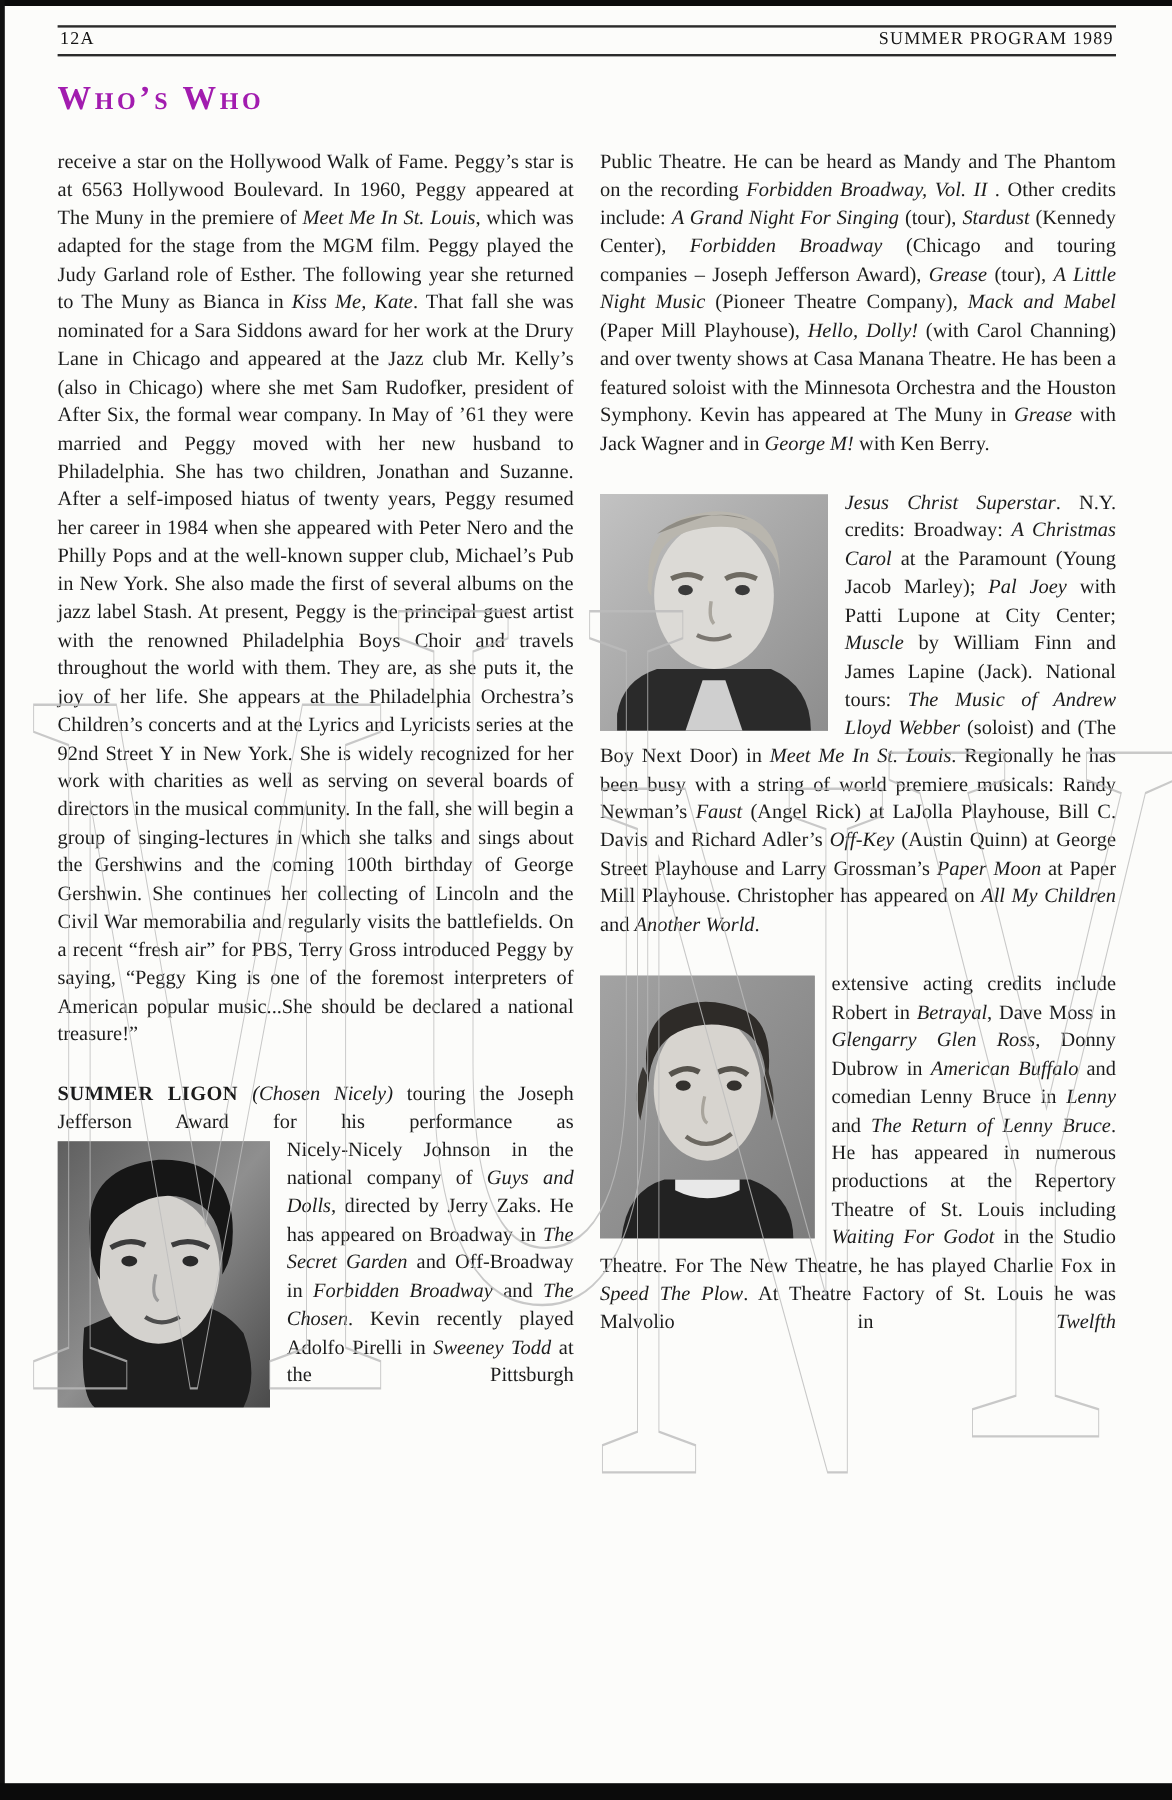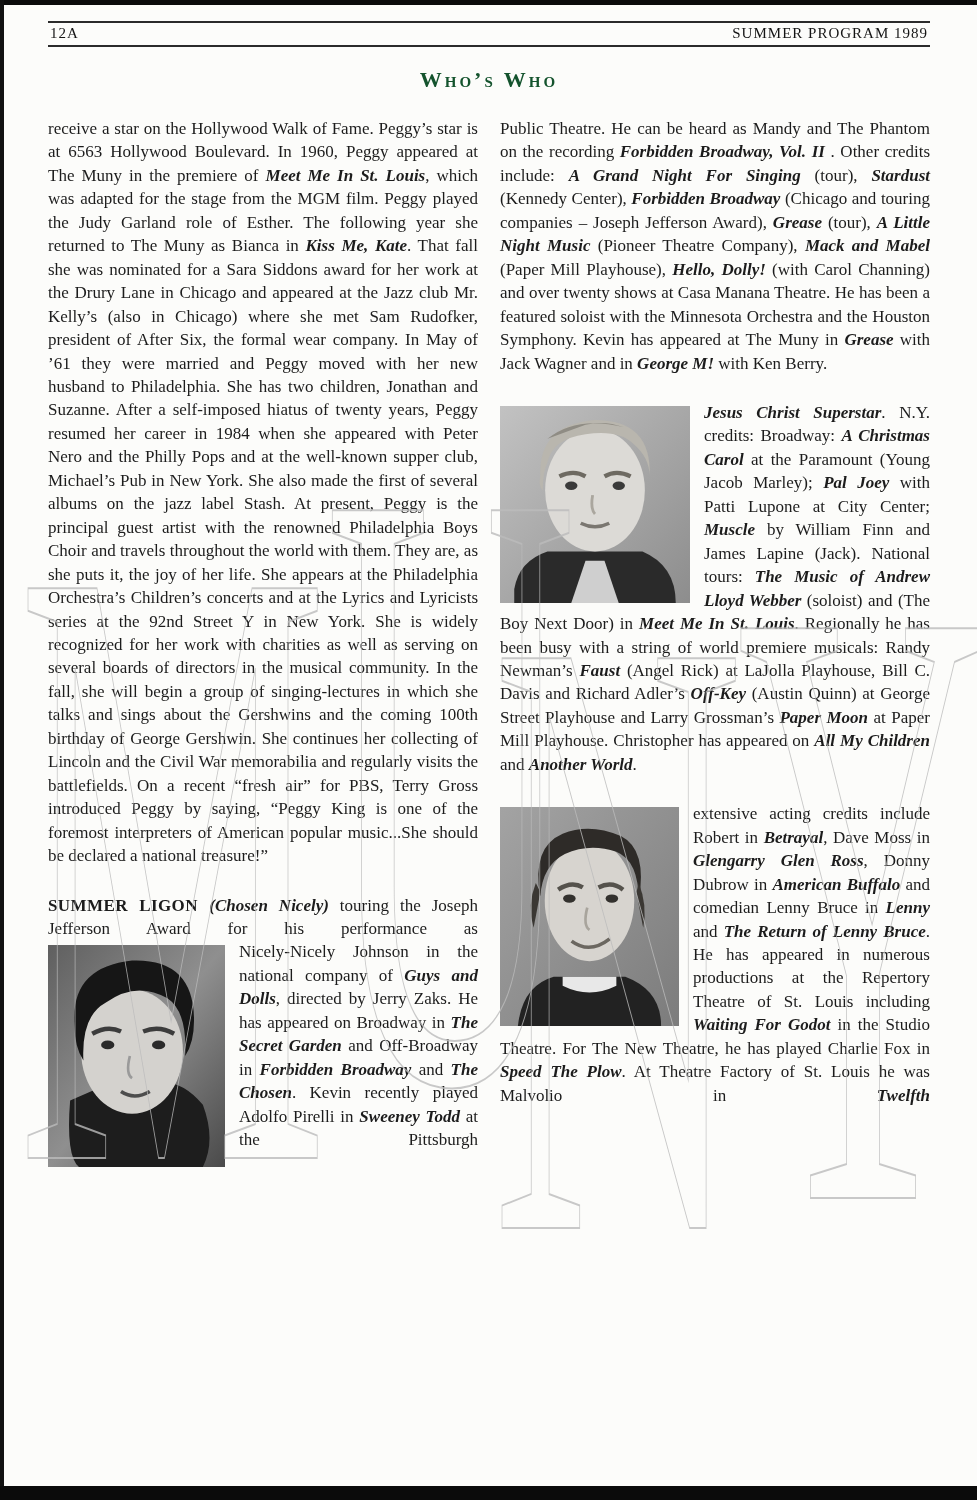--- a/index.html
+++ b/index.html
@@ -5,30 +5,30 @@
   html,body{margin:0;padding:0;background:#888;}
   .page{position:relative;width:977px;height:1500px;margin:0 auto;background:#fcfcfa;
         font-family:"Liberation Serif",serif;color:#1c1c1c;overflow:hidden;}
   .scan-bar-top{position:absolute;left:0;top:0;width:100%;height:5px;background:#0b0b0b;}
   .scan-bar-bottom{position:absolute;left:0;bottom:0;width:100%;height:14px;background:#0b0b0b;}
   .scan-bar-left{position:absolute;left:0;top:0;width:4px;height:100%;background:#111;}
   .content{position:absolute;left:48px;top:21px;width:882px;}
   .head-rule{border:0;border-top:2px solid #2b2b2b;margin:0;}
   .header-row{display:flex;justify-content:space-between;align-items:baseline;
               padding:2px 2px 3px 2px;font-size:15px;letter-spacing:1px;color:#141414;}
-  .page-title{margin:20px 0 0 0;text-align:center;font-variant:small-caps;
-              font-weight:700;font-size:22px;letter-spacing:3px;color:#14532d;}
+  .page-title{margin:20px 0 0 0;text-align:left;font-variant:small-caps;
+              font-weight:700;font-size:28px;letter-spacing:3px;color:#a21caf;}
   .columns{display:flex;gap:22px;margin-top:24px;}
   .col{width:430px;font-size:17px;line-height:23.45px;text-align:justify;hyphens:none;}
   .col p{margin:0;}
   .bio{margin-top:26px;}
   .bio p.intro{text-align-last:justify;}
   .last-justify{text-align-last:justify;}
   strong{font-weight:700;letter-spacing:.4px;}
-  em{font-style:italic;font-weight:bold;}
+  em{font-style:italic;}
   .photo{float:left;margin:5px 14px 4px 0;background:#9a9a9a;}
   .photo svg{display:block;}
   .ph-kevin{width:177px;height:222px;}
   .ph-sieber{width:190px;height:197px;}
   .ph-wayne{width:179px;height:219px;}
   .watermark{position:absolute;inset:0;pointer-events:none;z-index:6;opacity:.8;}
   .watermark span{position:absolute;font-family:"Liberation Serif",serif;font-size:870px;
                   line-height:1;color:transparent;-webkit-text-stroke:2px #bcbcbc;
                   transform:scaleX(.4);transform-origin:0 0;}
   .wm-m{left:18px;top:430px;}

